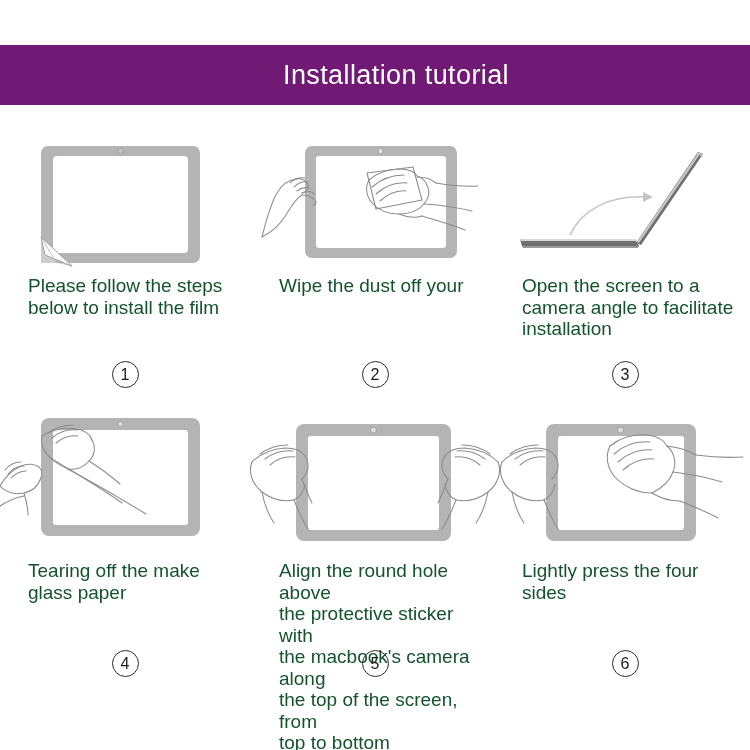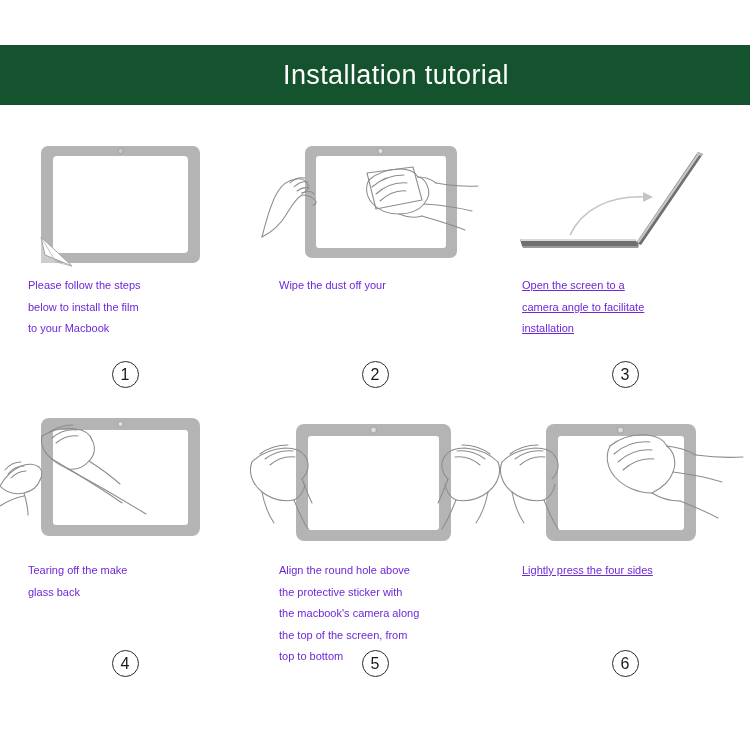--- a/index.html
+++ b/index.html
@@ -13,21 +13,21 @@
     position: relative;
   }
 
   
   #banner {
     position: absolute;
     left: 0;
     top: 45px;
     width: 750px;
     height: 60px;
-    background: #14532d;
+    background: #701a75;
     display: flex;
     align-items: center;
     justify-content: center;
     padding-left: 42px;
   }
   #banner-title {
     color: #ffffff;
     font-size: 27px;
     letter-spacing: 0.4px;
     font-weight: 400;
@@ -52,26 +52,26 @@
 
   .illus {
     position: relative;
     width: 250px;
     height: 150px;
   }
   .illus svg { display: block; }
 
   .caption {
     padding: 0 14px 0 28px;
-    font-size: 11px;
+    font-size: 19px;
     line-height: 21.5px;
-    color: #6d28d9;
+    color: #14532d;
   }
   .step-col2 .caption { padding-left: 29px; }
-  .step-col3 .caption { padding-left: 22px; text-decoration: underline; }
+  .step-col3 .caption { padding-left: 22px; }
 
   .numwrap {
     position: absolute;
     width: 250px;
     display: flex;
     justify-content: center;
   }
   .row1 .numwrap { top: 236px; }
   .row2 .numwrap { top: 240px; }
 
@@ -108,21 +108,20 @@
         <circle cx="120.5" cy="26" r="2.6" fill="#c9c9c9" stroke="#9a9a9a" stroke-width="0.8"></circle>
 
         <path d="M41 113 L41 138 L58 138 Z" fill="#cdcdcd"></path>
         <path d="M41 112 L72 141 L45 130 Z" fill="#ffffff" stroke="#9a9a9a" stroke-width="0.9"></path>
         <path d="M41 112 L56 137 L72 141" fill="none" stroke="#b0b0b0" stroke-width="0.8"></path>
       </svg>
     </div>
     <div class="caption">
       <div>Please follow the steps</div>
       <div>below to install the film</div>
-      <div>to your Macbook</div>
     </div>
     <div class="numwrap">
       <div class="num-circle">1</div>
     </div>
   </div>
 
   <div class="step row1 step-col2">
     <div class="illus">
       <svg width="250" height="150" viewBox="0 0 250 150">
         <rect x="55" y="21" width="152" height="112" rx="7" ry="7" fill="#b4b4b4"></rect>
@@ -228,21 +227,21 @@
           <path d="M52 49 C58 55 64 57 68 59"></path>
 
           <path d="M52 49 C74 62 98 76 122 93"></path>
           <path d="M68 59 C94 73 120 88 146 104"></path>
           <path d="M89 51 C100 58 111 66 120 74"></path>
         </g>
       </svg>
     </div>
     <div class="caption">
       <div>Tearing off the make</div>
-      <div>glass back</div>
+      <div>glass paper</div>
     </div>
     <div class="numwrap">
       <div class="num-circle">4</div>
     </div>
   </div>
 
   <div class="step row2 step-col2">
     <div class="illus">
       <svg width="250" height="150" viewBox="0 0 250 150">
         <rect x="46" y="14" width="155" height="117" rx="8" ry="8" fill="#b4b4b4"></rect>

